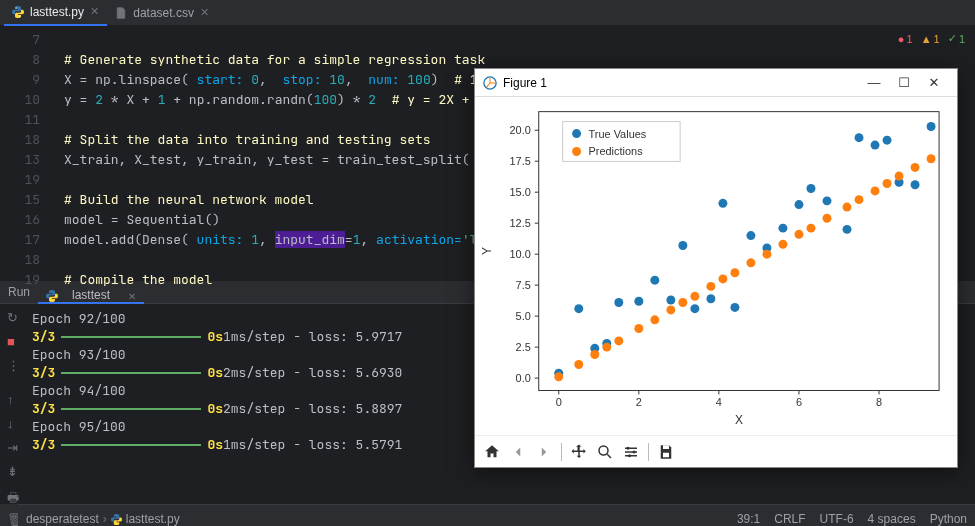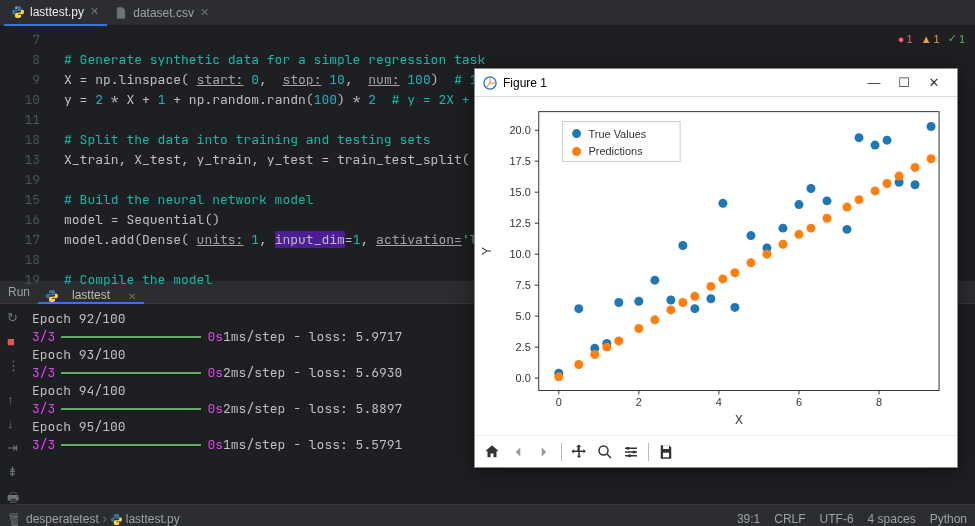--- a/index.html
+++ b/index.html
@@ -34,24 +34,24 @@
 .editor {
   display: flex; height: 254px; background: #1e1f22;
   font-family: 'JetBrains Mono', Consolas, monospace;
   font-size: 13px; line-height: 20px;
 }
 .gutter {
   width: 50px; text-align: right; color: #4b5059;
   padding: 4px 10px 0 0; user-select: none;
 }
 .code { padding: 4px 0 0 14px; white-space: pre; color: #bcbec4; }
-.c-comment { color: #14b8a6; }
+.c-comment { color: #fef9c3; }
 .c-num { color: #2aacb8; }
 .c-str { color: #6aab73; }
-.c-hint { color: #a3a3a3; font-style: normal; text-decoration: underline; }
+.c-hint { color: #0ea5e9; font-style: normal; }
 .c-warn { background: #4c1d95; }
 .run-bar {
   height: 24px; background: #2b2d30; border-top: 1px solid #1e1f22;
   border-bottom: 1px solid #393b40;
   display: flex; align-items: center; padding-left: 8px; font-size: 12px; gap: 8px;
 }
 .run-tab {
   display: flex; align-items: flex-end; gap: 14px;
   padding: 0 8px; height: 24px; color: #bcbec4;
   border-bottom: 2px solid #3574f0;
@@ -62,21 +62,21 @@
   align-items: center; gap: 10px; padding-top: 6px; color: #6f737a;
 }
 .console-tools .stop { color: #e35555; }
 .console-tools svg, .console-tools .ico { width: 14px; height: 14px; cursor: pointer; }
 .console {
   flex: 1; font-family: 'JetBrains Mono', Consolas, monospace;
   font-size: 13px; line-height: 18px; padding: 6px 0 0 4px; color: #bcbec4;
 }
 .epoch-line { color: #bcbec4; }
 .prog-line { display: flex; align-items: center; }
-.prog-bold { font-weight: 400; color: #d946ef; }
+.prog-bold { font-weight: 700; color: #fde047; }
 .prog-bar {
   display: inline-block; width: 140px; height: 2px;
   background: #5fad65; margin: 0 6px;
 }
 .statusbar {
   position: absolute; bottom: 0; left: 18px; right: 0;
   height: 22px; background: #2b2d30; border-top: 1px solid #393b40;
   display: flex; align-items: flex-end; padding: 0 8px;
   font-size: 12px; color: #9da0a8; justify-content: space-between;
 }

